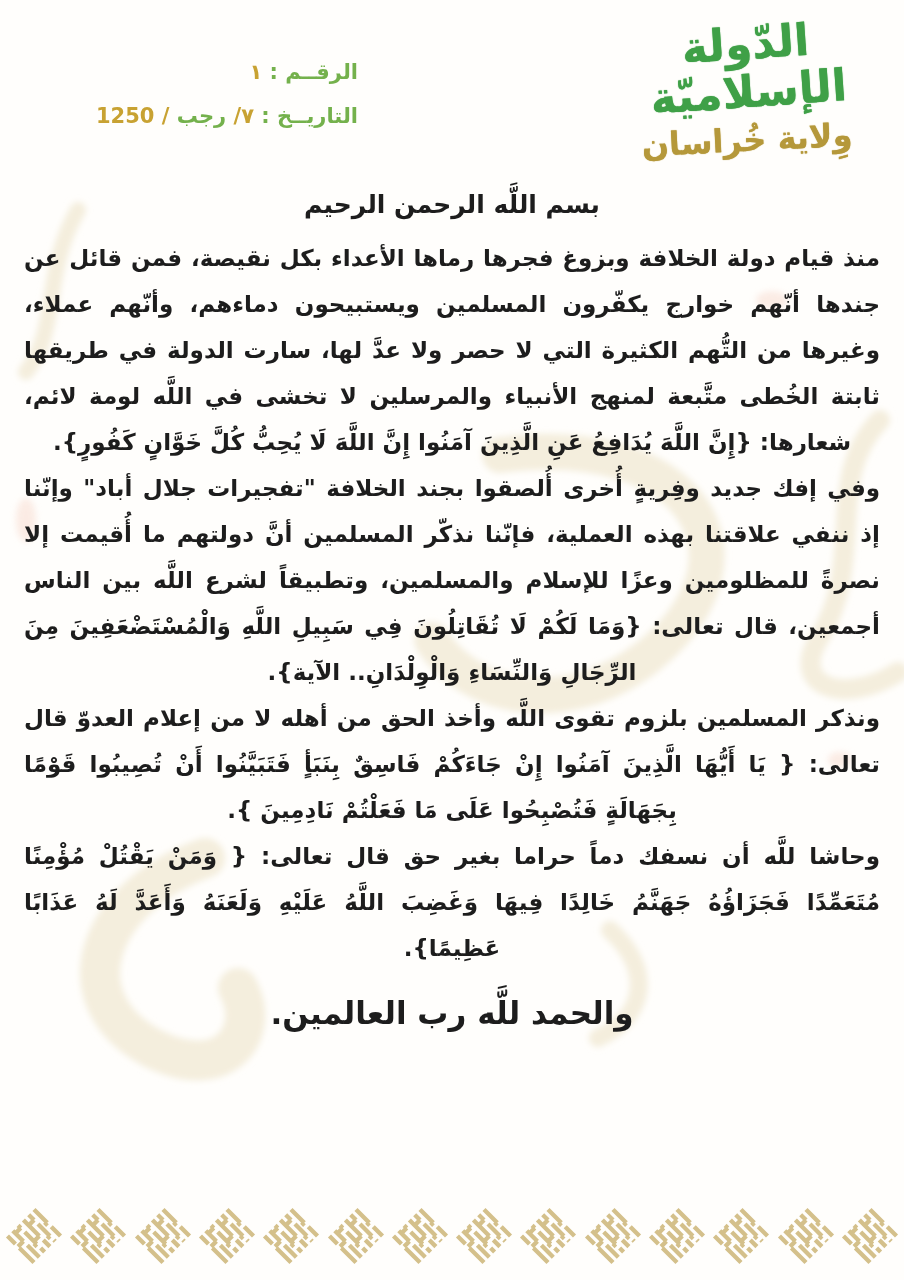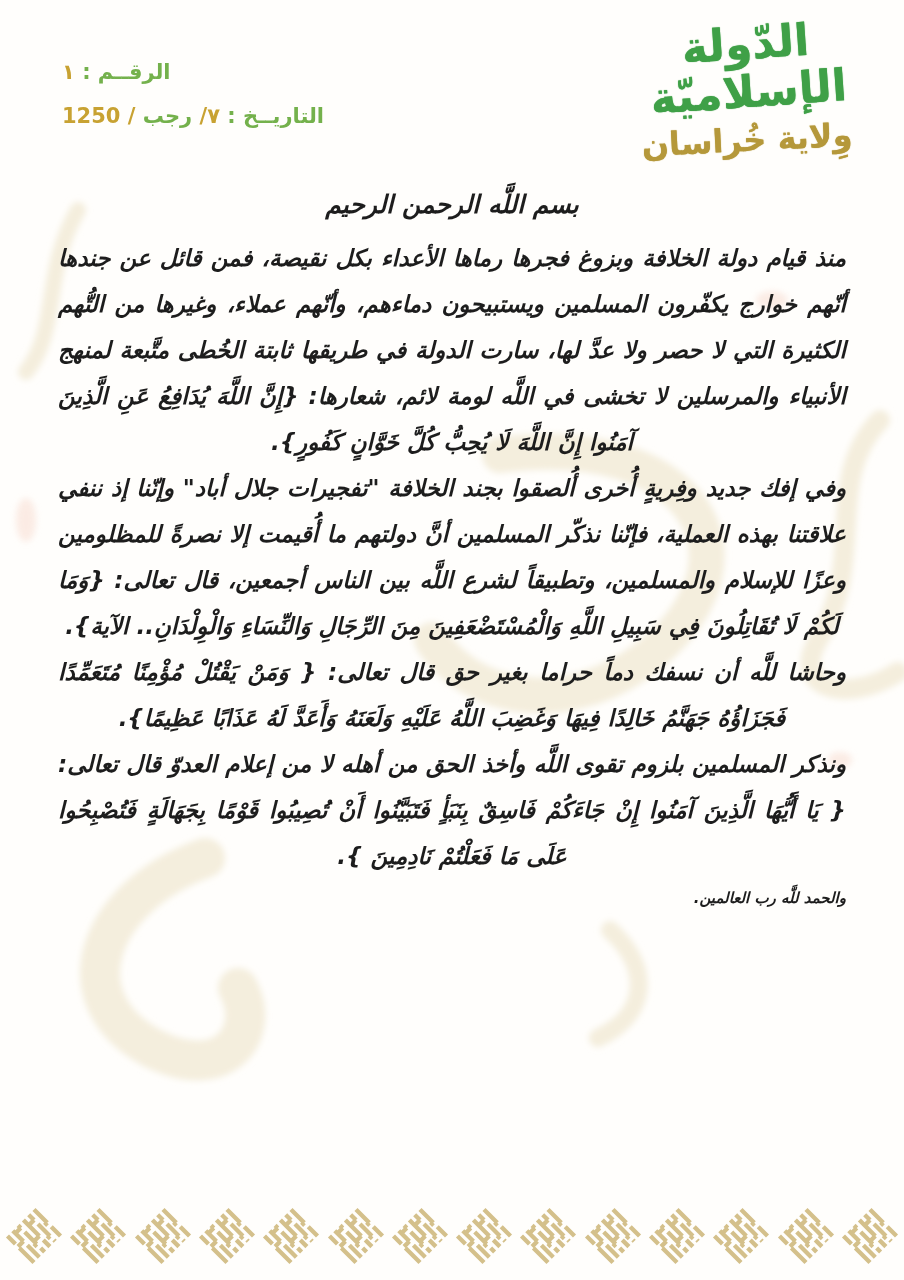--- a/index.html
+++ b/index.html
@@ -12,31 +12,31 @@
   
   .logo{position:absolute;top:20px;right:14px;width:286px;text-align:center;}
   .logo-title{
     font-size:44px;font-weight:bold;color:#3fa047;line-height:1.1;
     transform:rotate(-4deg);text-shadow:0 0 1px #3fa047;letter-spacing:-1px;
   }
   .logo-subtitle{
     font-size:32px;font-weight:bold;color:#b5983a;margin-top:4px;
     transform:rotate(-3deg);text-shadow:0 0 1px #b5983a;
   }
-  .meta{position:absolute;top:50px;left:62px;width:296px;text-align:left;}
+  .meta{position:absolute;top:50px;left:62px;width:296px;text-align:right;}
   .meta-row{font-size:21px;font-weight:bold;line-height:2.1;white-space:nowrap;}
   .lbl{color:#74b14c;}
   .val{color:#c8a232;}
   
-  .body{position:relative;padding:190px 58px 0;color:#1d1d1d;font-style:italic;}
+  .body{position:relative;padding:190px 24px 0;color:#1d1d1d;}
   .basmala{margin:0 0 16px;text-align:center;font-size:25px;font-weight:bold;}
   .para{margin:0;font-size:23px;font-weight:bold;line-height:2.0;text-align:justify;}
   .last-right{text-align-last:right;}
   .last-center{text-align-last:center;}
-  .closing{margin:10px 0 0;text-align:right;font-size:15px;font-weight:bold;color:#1d1d1d;}
+  .closing{margin:24px 0 0;text-align:center;font-size:31px;font-weight:bold;color:#1d1d1d;}
   
   .ornaments{
     position:absolute;left:0;right:0;bottom:4px;height:80px;
     display:flex;justify-content:space-around;align-items:center;padding:0 2px;
   }
   .motif{width:60px;height:76px;flex:0 0 auto;}
   .hidden-defs{position:absolute;width:0;height:0;overflow:hidden;}
 </style>
 </head>
 <body>
@@ -75,22 +75,22 @@
       <div class="meta-row">
         <span class="lbl">التاريــخ : </span><span class="val">٧/ </span><span class="lbl">رجب</span><span class="val"> / 1250</span>
       </div>
     </div>
   </header>
 
   <main class="body">
     <p class="basmala">بسم اللَّه الرحمن الرحيم</p>
     <p class="para last-center">منذ قيام دولة الخلافة وبزوغ فجرها رماها الأعداء بكل نقيصة، فمن قائل عن جندها أنّهم خوارج يكفّرون المسلمين ويستبيحون دماءهم، وأنّهم عملاء، وغيرها من التُّهم الكثيرة التي لا حصر ولا عدَّ لها، سارت الدولة في طريقها ثابتة الخُطى متَّبعة لمنهج الأنبياء والمرسلين لا تخشى في اللَّه لومة لائم، شعارها: {إِنَّ اللَّهَ يُدَافِعُ عَنِ الَّذِينَ آمَنُوا إِنَّ اللَّهَ لَا يُحِبُّ كُلَّ خَوَّانٍ كَفُورٍ}.</p>
     <p class="para last-center">وفي إفك جديد وفِريةٍ أُخرى أُلصقوا بجند الخلافة "تفجيرات جلال أباد" وإنّنا إذ ننفي علاقتنا بهذه العملية، فإنّنا نذكّر المسلمين أنَّ دولتهم ما أُقيمت إلا نصرةً للمظلومين وعزًا للإسلام والمسلمين، وتطبيقاً لشرع اللَّه بين الناس أجمعين، قال تعالى: {وَمَا لَكُمْ لَا تُقَاتِلُونَ فِي سَبِيلِ اللَّهِ وَالْمُسْتَضْعَفِينَ مِنَ الرِّجَالِ وَالنِّسَاءِ وَالْوِلْدَانِ.. الآية}.</p>
+    <p class="para last-center">ونذكر المسلمين بلزوم تقوى اللَّه وأخذ الحق من أهله لا من إعلام العدوّ قال تعالى: { يَا أَيُّهَا الَّذِينَ آمَنُوا إِنْ جَاءَكُمْ فَاسِقٌ بِنَبَأٍ فَتَبَيَّنُوا أَنْ تُصِيبُوا قَوْمًا بِجَهَالَةٍ فَتُصْبِحُوا عَلَى مَا فَعَلْتُمْ نَادِمِينَ }.</p>
     <p class="para last-center">وحاشا للَّه أن نسفك دماً حراما بغير حق قال تعالى: { وَمَنْ يَقْتُلْ مُؤْمِنًا مُتَعَمِّدًا فَجَزَاؤُهُ جَهَنَّمُ خَالِدًا فِيهَا وَغَضِبَ اللَّهُ عَلَيْهِ وَلَعَنَهُ وَأَعَدَّ لَهُ عَذَابًا عَظِيمًا}.</p>
-    <p class="para last-center">ونذكر المسلمين بلزوم تقوى اللَّه وأخذ الحق من أهله لا من إعلام العدوّ قال تعالى: { يَا أَيُّهَا الَّذِينَ آمَنُوا إِنْ جَاءَكُمْ فَاسِقٌ بِنَبَأٍ فَتَبَيَّنُوا أَنْ تُصِيبُوا قَوْمًا بِجَهَالَةٍ فَتُصْبِحُوا عَلَى مَا فَعَلْتُمْ نَادِمِينَ }.</p>
     <p class="closing">والحمد للَّه رب العالمين.</p>
   </main>
 
   <footer class="ornaments" id="ornaments">
       <svg class="motif" viewBox="0 0 64 80">
       <use href="#kufic-motif"></use>
     </svg>
       <svg class="motif" viewBox="0 0 64 80">
       <use href="#kufic-motif"></use>
     </svg>

